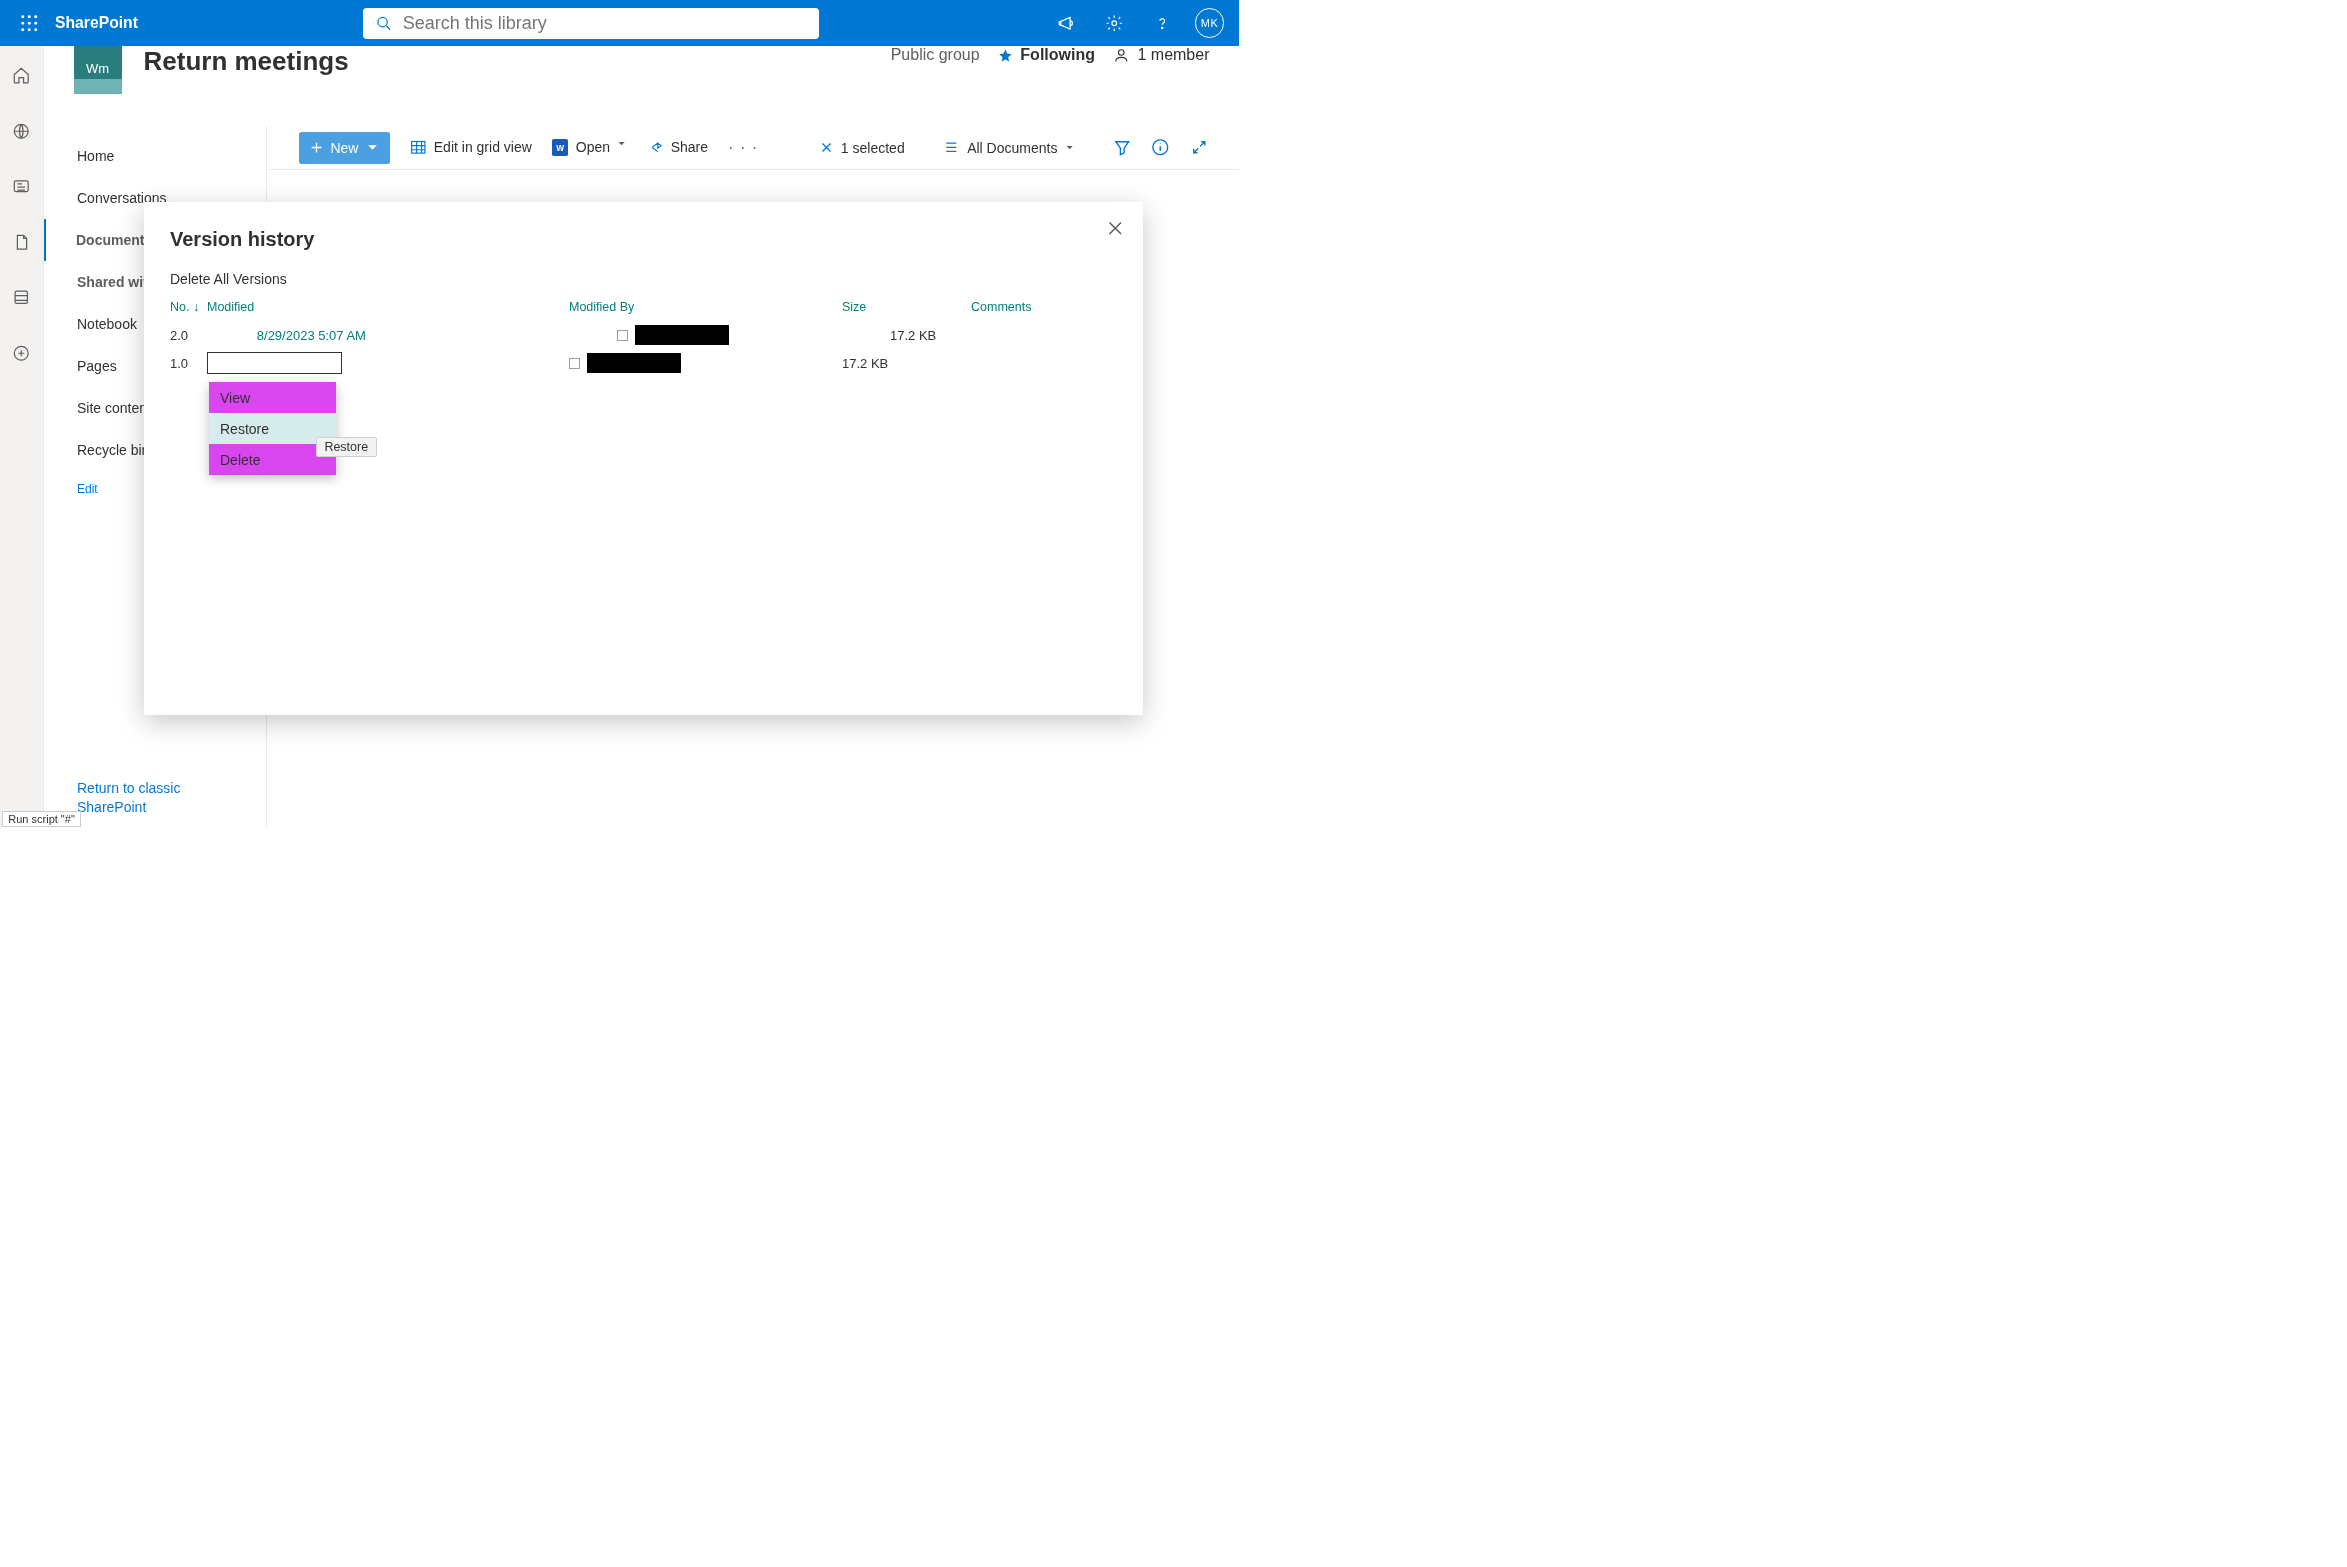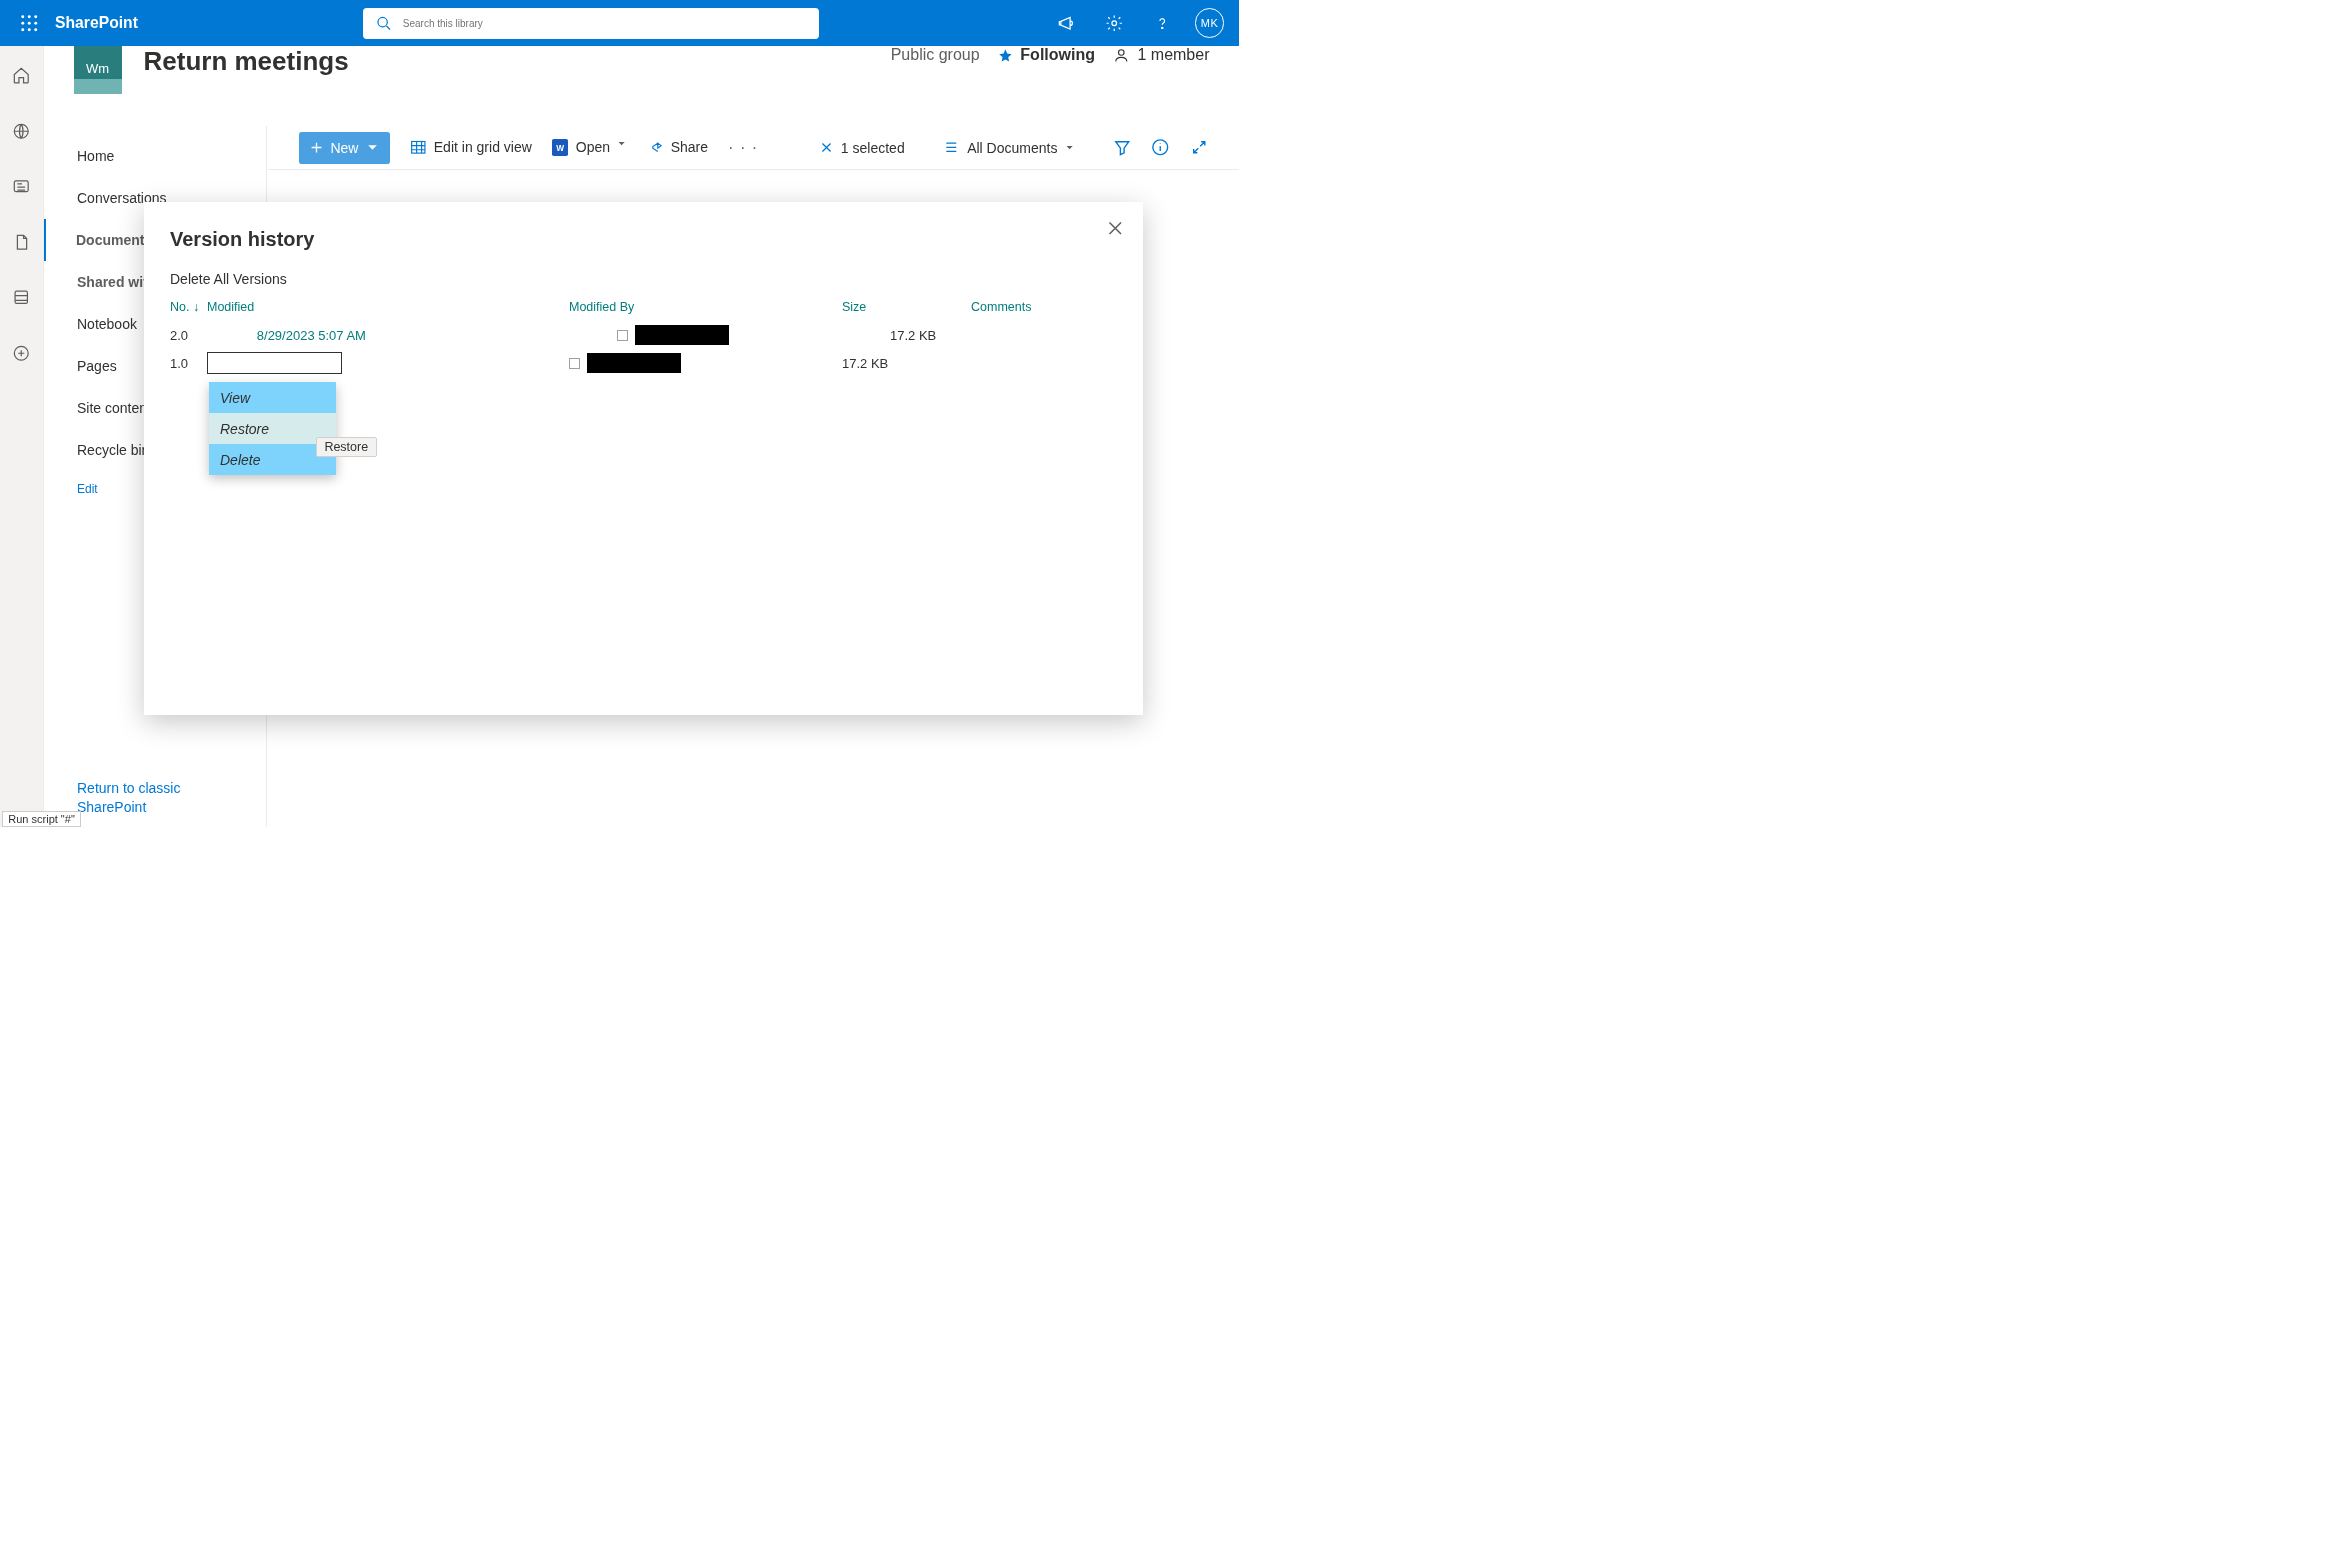--- a/index.html
+++ b/index.html
@@ -6,21 +6,21 @@
   body { background: #fff; color: #323130; width: 1239px; height: 827px; overflow: hidden; position: relative; }
 
   
   .header { height: 46px; background: #0078d4; display: flex; align-items: center; color: #fff; padding: 0 7.4px; }
   .waffle { width: 44px; height: 44px; display:flex; align-items:center; justify-content:center; cursor:pointer; }
   .waffle svg { width:18.5px; height:18.5px; }
   .brand { font-size: 15.7px; font-weight:600; margin-left: 3.7px; }
   .search-wrap { flex:1; display:flex; justify-content:center; }
   .search { width: 456px; height:31px; background:#fff; border-radius:3.7px; display:flex; align-items:center; padding:0 13px; color:#605e5c; }
   .search svg { width:16.6px; height:16.6px; margin-right:11px; }
-  .search input { border:none; outline:none; width:100%; font-size:10px; color:#323130; background:transparent; }
+  .search input { border:none; outline:none; width:100%; font-size:18px; color:#323130; background:transparent; }
   .hdr-actions { display:flex; align-items:center; gap:3.7px; margin-left:auto; }
   .hdr-btn { width:44px; height:44px; display:flex; align-items:center; justify-content:center; cursor:pointer; }
   .hdr-btn svg { width:18.5px; height:18.5px; }
   .avatar { width:29.5px; height:29.5px; border:0.9px solid #fff; border-radius:50%; display:flex; align-items:center; justify-content:center; font-size:11px; letter-spacing:0.5px; }
 
   
   .rail { position:absolute; left:0; top:46px; bottom:0; width:44px; background:#f3f2f1; border-right:0.9px solid #edebe9; display:flex; flex-direction:column; align-items:center; padding-top:11px; gap:18.5px; }
   .rail-btn { width:37px; height:37px; display:flex; align-items:center; justify-content:center; cursor:pointer; color:#605e5c; border-radius:3.7px; }
   .rail-btn svg { width:18.5px; height:18.5px; }
 
@@ -77,21 +77,21 @@
   .vh-row .col-no { color:#323130; }
   .vh-row .col-mod { color:#027d7d; }
   .vh-row .col-by { display:flex; align-items:center; gap:7.4px; }
   .cbx { width:11px; height:11px; border:0.9px solid #a19f9d; background:#fff; }
   .redact { width:94px; height:20px; background:#000; }
   .vh-row.r1 .col-mod { padding-left:1.8px;margin-left:48px; }
   .vh-row.r2 .col-mod { position:relative; }
   .sel-box { width:135px; height:22px; border:0.9px solid #323130; background:#fff; }
 
   
-  .ddmenu { position:absolute; left:209px; top:382px; width:127px; background:#7dd3fc; box-shadow:0 3.7px 11px rgba(0,0,0,0.25);font-style:italic; }
+  .ddmenu { position:absolute; left:209px; top:382px; width:127px; background:#d946ef; box-shadow:0 3.7px 11px rgba(0,0,0,0.25); }
   .ddmenu .mi { height:31px; display:flex; align-items:center; padding:0 11px; font-size:14px; cursor:pointer; }
   .ddmenu .mi.hover { background:#d6ecec; }
   .tooltip { position:absolute; left:316px; top:437px; background:#f3f2f1; border:0.9px solid #d2d0ce; padding:1.8px 7.4px; font-size:12.5px; color:#323130; border-radius:1.8px; }
 
   .status-bar-run { position:absolute; bottom:0; left:1.8px; font-size:11px; color:#323130; background:#fff; border:0.9px solid #ccc; padding:0.9px 5.5px; }
 </style>
 </head>
 <body>
 
 <div class="header">

